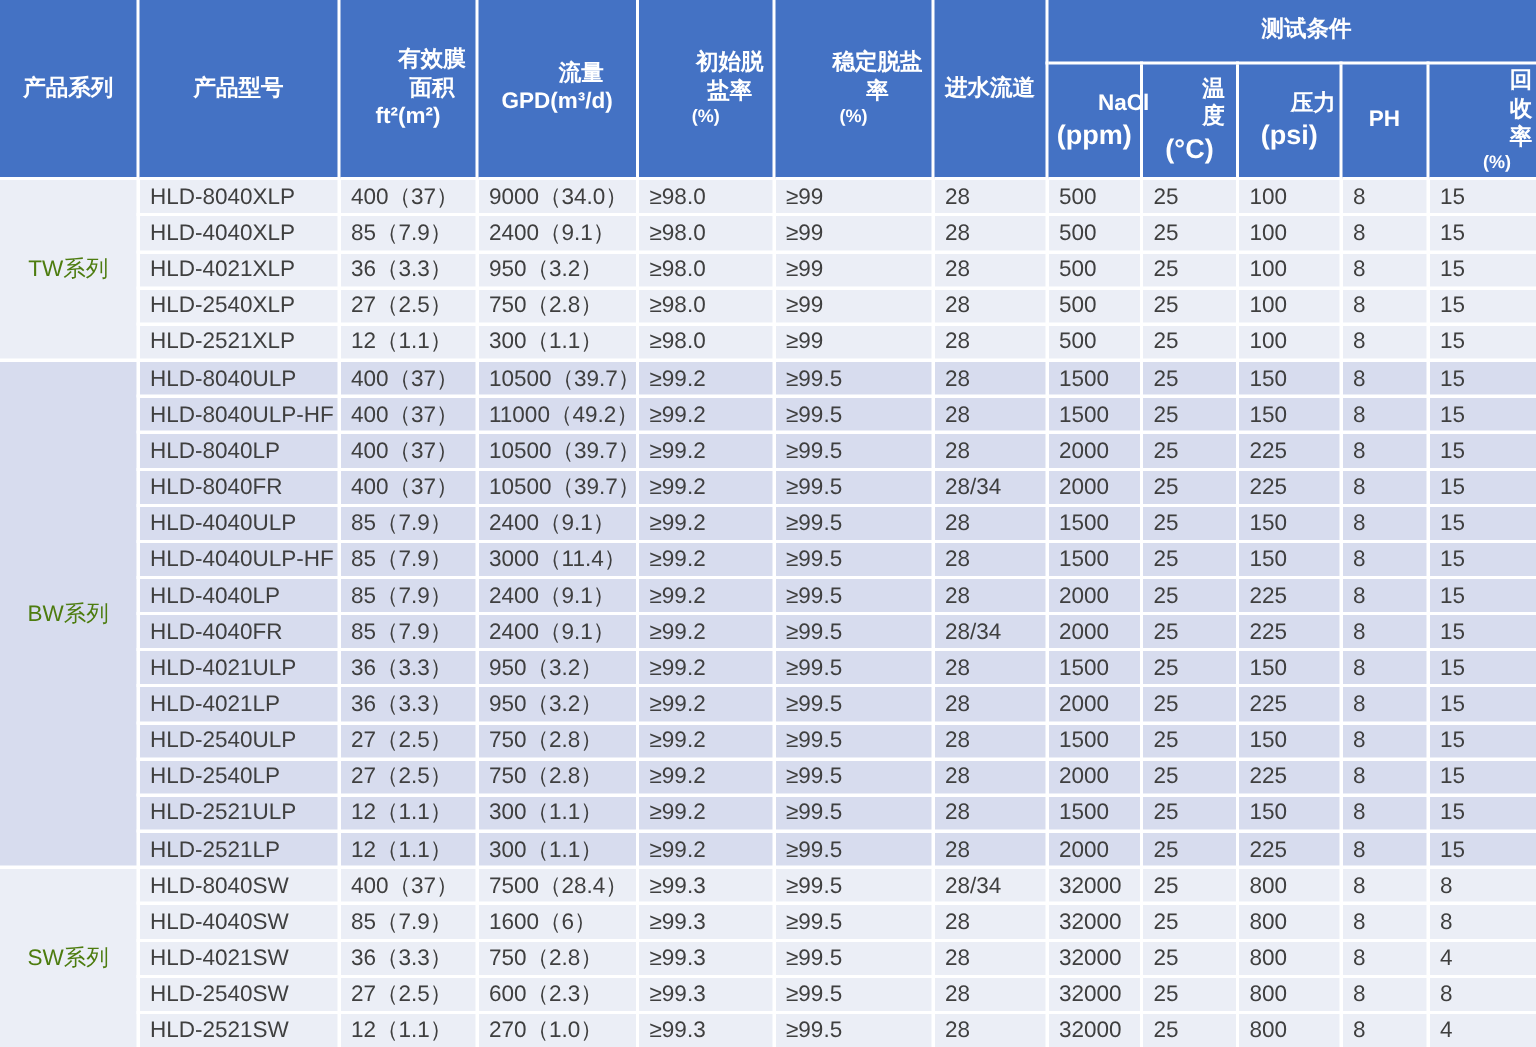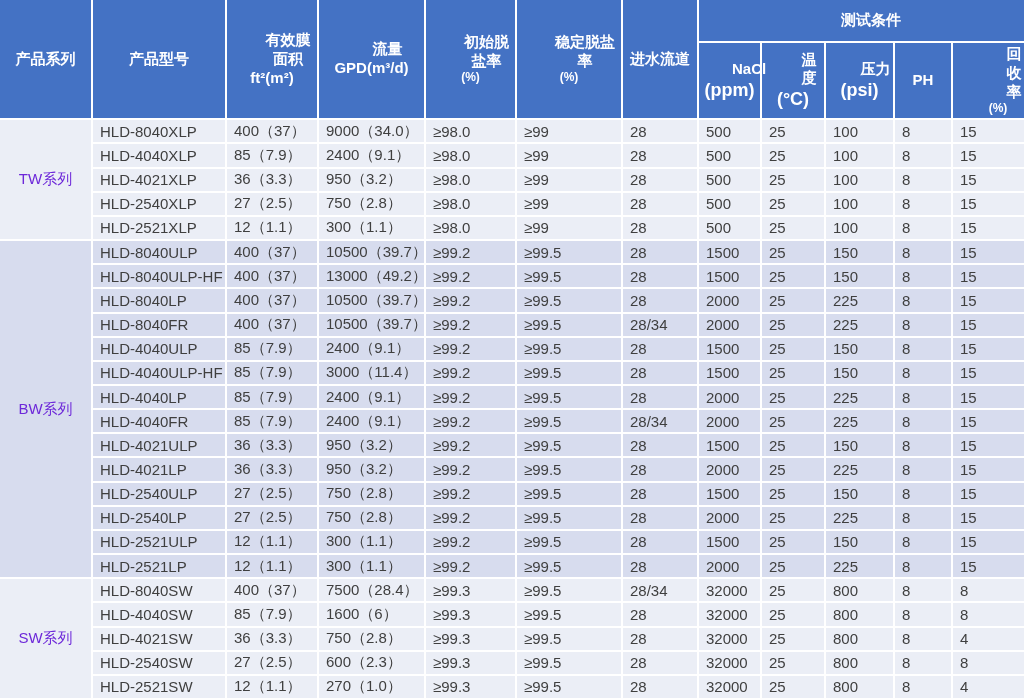--- a/index.html
+++ b/index.html
@@ -44,21 +44,21 @@
     border-bottom: 2px solid #ffffff;
     white-space: nowrap;
     overflow: hidden;
   }
   tbody tr.light td { background: #EBEEF6; }
   tbody tr.dark  td { background: #D7DCEE; }
   tbody td.series-cell {
     text-align: center;
     padding: 0 2px;
     font-size: 15px;
-    color: #6d28d9;
+    color: #4d7c0f;
   }
   tbody tr.light td.series-cell { background: #EBEEF6; }
   tbody tr.dark  td.series-cell { background: #D7DCEE; }
 </style>
 </head>
 <body>
 
 <table class="spec-table">
   <colgroup>
     <col style="width:92px">
@@ -194,21 +194,21 @@
         <td>28</td>
         <td>1500</td>
         <td>25</td>
         <td>150</td>
         <td>8</td>
         <td style="border-right: none;">15</td>
       </tr>
       <tr class="dark">
         <td>HLD-8040ULP-HF</td>
         <td>400（37）</td>
-        <td>13000（49.2）</td>
+        <td>11000（49.2）</td>
         <td>≥99.2</td>
         <td>≥99.5</td>
         <td>28</td>
         <td>1500</td>
         <td>25</td>
         <td>150</td>
         <td>8</td>
         <td style="border-right: none;">15</td>
       </tr>
       <tr class="dark">

